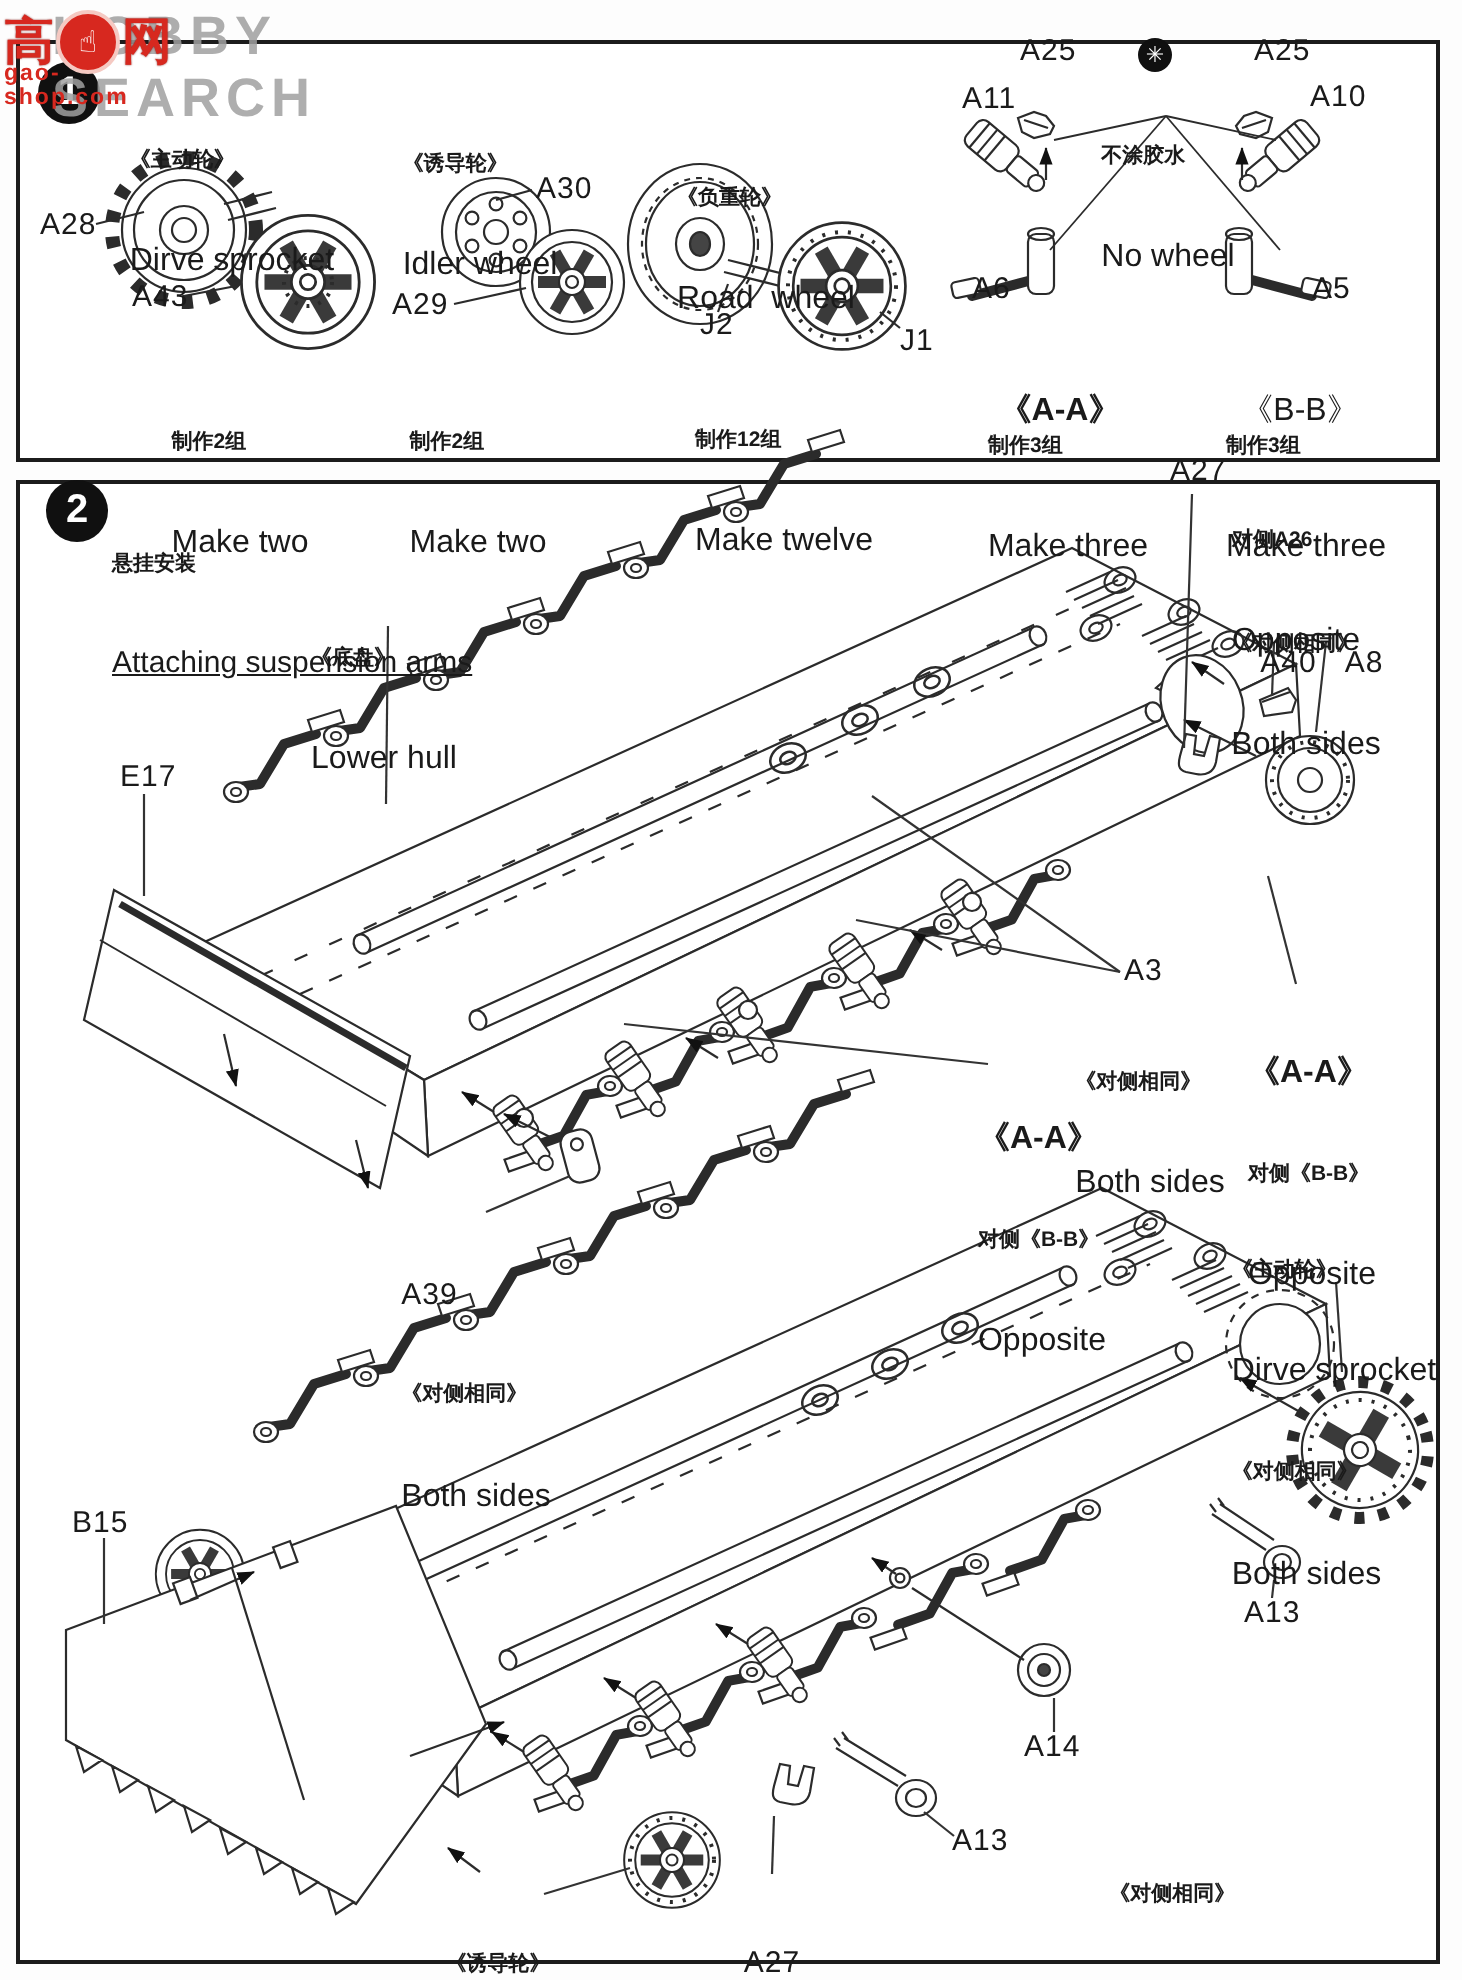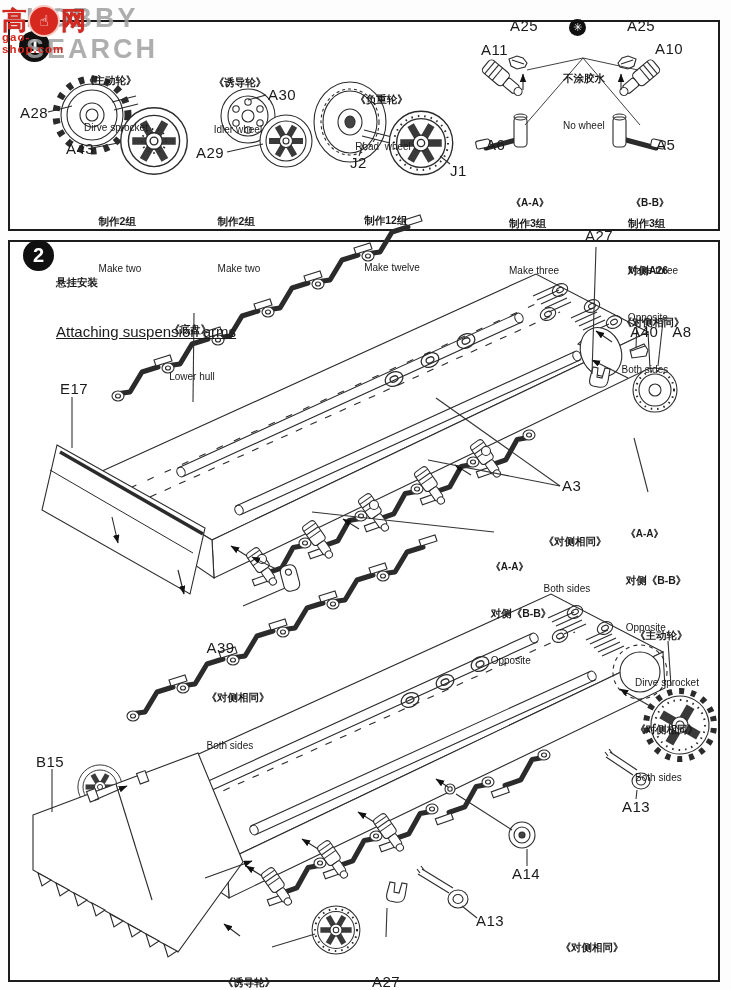--- a/index.html
+++ b/index.html
@@ -7,21 +7,21 @@
         font-family:"Liberation Sans","DejaVu Sans",sans-serif;color:#1a1a1a;}
   .frame{position:absolute;box-sizing:border-box;border:2px solid #1c1c1c;background:#fff;}
   #frame1{left:8px;top:20px;width:712px;height:211px;}
   #frame2{left:8px;top:240px;width:712px;height:742px;}
   svg.art{position:absolute;left:0;top:0;width:731px;height:990px;}
   .badge{position:absolute;width:31px;height:31px;border-radius:50%;background:#101010;color:#fff;
          font-weight:bold;font-size:20px;display:flex;align-items:center;justify-content:center;z-index:4;}
   .lbl{position:absolute;white-space:pre;z-index:3;line-height:1.12;}
   .ctr{transform:translateX(-50%);}
   .cn{display:block;font-size:10.5px;font-weight:bold;}
-  .en{display:block;font-size:10px;}
+  .en{display:block;font-size:16px;}
   .code{font-size:15px;letter-spacing:.5px;}
   .t-en{font-size:15px;text-decoration:underline;}
   .gap{display:inline-block;width:14px;}
   
   .wm{position:absolute;left:0;top:0;z-index:6;}
   .wm-search{position:absolute;left:26px;top:3px;font-size:27px;font-weight:bold;letter-spacing:3px;
              color:#a0a0a0;opacity:.85;}
   .wm-logo{position:absolute;left:2px;top:4px;display:flex;align-items:center;gap:1px;}
   .wm-cn{color:#d7281f;font-weight:bold;font-size:25px;text-shadow:0 0 1px #7e1410;}
   .wm-thumb{width:28px;height:28px;border-radius:50%;background:#d7281f;color:#fff;border:2px solid #f5c9c2;
@@ -410,21 +410,21 @@
   <div class="lbl ctr" style="left:584px;top:37px">
     <span class="cn">不涂胶水</span>
     <span class="en">No wheel</span>
   </div>
   <div class="lbl code" style="left:486px;top:137px">A6</div>
   <div class="lbl code" style="left:656px;top:137px">A5</div>
   <div class="lbl ctr" style="left:530px;top:161px">
     <span class="en" style="font-weight:bold">《A-A》</span>
   </div>
   <div class="lbl ctr" style="left:650px;top:161px">
-    <span class="en" style="font-weight:bold">《B-B》</span>
+    <span class="en" style="font-weight:normal">《B-B》</span>
   </div>
   <div class="lbl ctr" style="left:534px;top:182px">
     <span class="cn">制作3组</span>
     <span class="en">Make three</span>
   </div>
   <div class="lbl ctr" style="left:653px;top:182px">
     <span class="cn">制作3组</span>
     <span class="en">Make three</span>
   </div>
 

